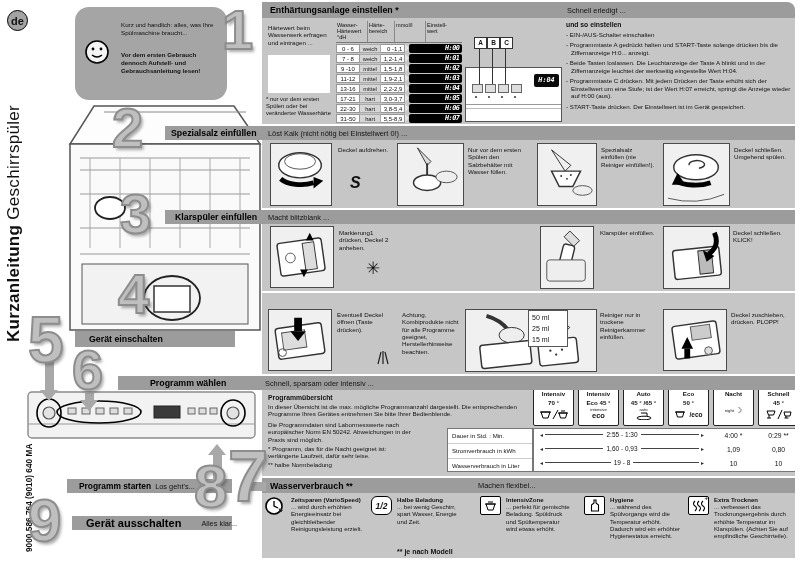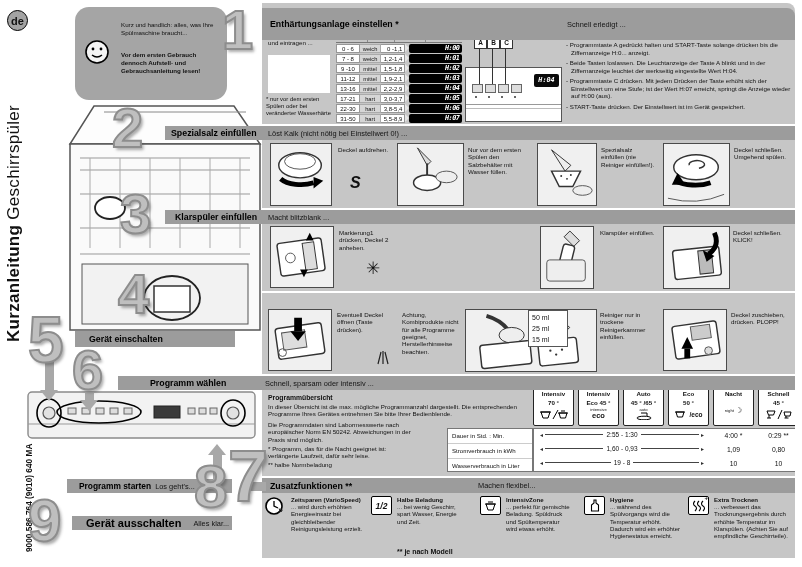--- a/index.html
+++ b/index.html
@@ -121,50 +121,50 @@
   <div class="conn" style="left:213px;top:454px;width:9px;height:26px;"></div>
   <div class="conn" style="left:250px;top:482px;width:16px;height:9px;"></div>
 
   <div class="block" style="left:262px;top:3px;width:533px;height:121px;border-top-right-radius:8px;"></div>
   <div class="block" style="left:262px;top:126px;width:533px;height:82px;"></div>
   <div class="block" style="left:262px;top:210px;width:533px;height:81px;"></div>
   <div class="block" style="left:262px;top:293px;width:533px;height:81px;"></div>
   <div class="block" style="left:262px;top:376px;width:533px;height:100px;"></div>
   <div class="block" style="left:262px;top:478px;width:533px;height:80px;"></div>
 
-  <div class="bar" style="left:262px;top:8px;width:533px;height:32px;border-top-right-radius:8px;">
+  <div class="bar" style="left:262px;top:2px;width:533px;height:16px;border-top-right-radius:8px;">
     <span class="t" style="padding-left:8px;">Enthärtungsanlage einstellen *</span>
     <span class="tag" style="left:305px;">Schnell erledigt ...</span>
   </div>
   <div class="bar" style="left:165px;top:126px;width:630px;height:14px;">
     <span class="t" style="padding-left:6px;">Spezialsalz einfüllen</span>
     <span class="tag" style="left:103px;">Löst Kalk (nicht nötig bei Einstellwert 0!) ...</span>
   </div>
   <div class="bar" style="left:165px;top:210px;width:630px;height:14px;">
     <span class="t" style="padding-left:10px;">Klarspüler einfüllen</span>
     <span class="tag" style="left:103px;">Macht blitzblank ...</span>
   </div>
   <div class="bar" style="left:75px;top:331px;width:160px;height:16px;">
     <span class="t" style="padding-left:14px;">Gerät einschalten</span>
   </div>
   <div class="bar" style="left:118px;top:376px;width:677px;height:14px;">
     <span class="t" style="padding-left:32px;">Programm wählen</span>
     <span class="tag" style="left:147px;text-align:right;">Schnell, sparsam oder intensiv ...</span>
   </div>
   <div class="bar" style="left:262px;top:478px;width:533px;height:15px;">
-    <span class="t" style="padding-left:8px;">Zusatzfunktionen **</span>
+    <span class="t" style="padding-left:8px;">Wasserverbrauch **</span>
     <span class="tag" style="left:216px;">Machen flexibel...</span>
   </div>
   <div class="bar" style="left:67px;top:479px;width:165px;height:14px;">
     <span class="t" style="padding-left:12px;font-size:8.4px;">Programm starten</span>
     <span class="tag" style="left:92px;position:static;margin-left:4px;">Los geht's...</span>
   </div>
   <div class="bar" style="left:72px;top:516px;width:160px;height:14px;">
     <span class="t" style="padding-left:14px;font-size:11px;">Gerät ausschalten</span>
-    <span class="tag" style="position:static;margin-left:12px;text-align:right;">Alles klar...</span>
+    <span class="tag" style="position:static;margin-left:20px;text-align:right;">Alles klar...</span>
   </div>
 
   <div class="num" style="left:222px;top:8px;font-size:56px;">1</div>
   <div class="num" style="left:112px;top:106px;font-size:56px;">2</div>
   <div class="num" style="left:120px;top:192px;font-size:56px;">3</div>
   <div class="num" style="left:118px;top:272px;font-size:56px;">4</div>
   <div class="num" style="left:28px;top:316px;font-size:64px;">5</div>
   <div class="num" style="left:72px;top:348px;font-size:56px;">6</div>
   <div class="num" style="left:228px;top:448px;font-size:72px;">7</div>
   <div class="num" style="left:194px;top:464px;font-size:60px;">8</div>
@@ -486,21 +486,21 @@
   <svg class="abs" style="left:264px;top:495px;z-index:3;" width="24" height="24" viewBox="0 0 24 24">
     <circle cx="10" cy="11" r="8" fill="#fff" stroke="#000" stroke-width="1.6"></circle>
     <path d="M10 6 v5 l4 2" fill="none" stroke="#000" stroke-width="1.3"></path>
   </svg>
   <div class="abs" style="left:278px;top:505px;font-size:9px;font-weight:bold;z-index:4;">»</div>
   <div class="ftxt" style="left:291px;top:496px;width:74px;">
     <div class="fn">Zeitsparen (VarioSpeed)</div>
     <div>... wird durch erhöhten Energieeinsatz bei gleichbleibender Reinigungsleistung erzielt.</div>
   </div>
 
-  <div class="fico" style="left:371px;top:496px;">
+  <div class="fico" style="left:371px;top:496px;border-radius:6px;">
     <span style="font-size:8.5px;font-weight:bold;font-style:italic;">1/2</span>
   </div>
   <div class="ftxt" style="left:397px;top:496px;width:64px;">
     <div class="fn">Halbe Beladung</div>
     <div>... bei wenig Geschirr, spart Wasser, Energie und Zeit.</div>
   </div>
 
   <div class="fico" style="left:480px;top:496px;">
     <svg width="13" height="10" viewBox="0 0 13 10">
         <path d="M2 3 h9 l-2 6 h-5 z M1 3 h11 M4 1 h5" fill="none" stroke="#000"></path>

